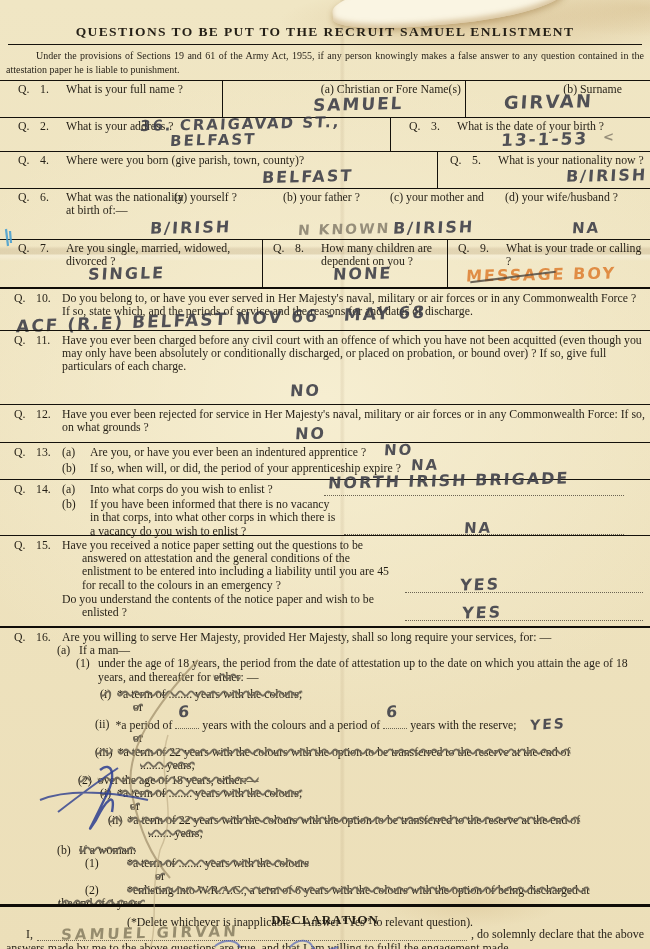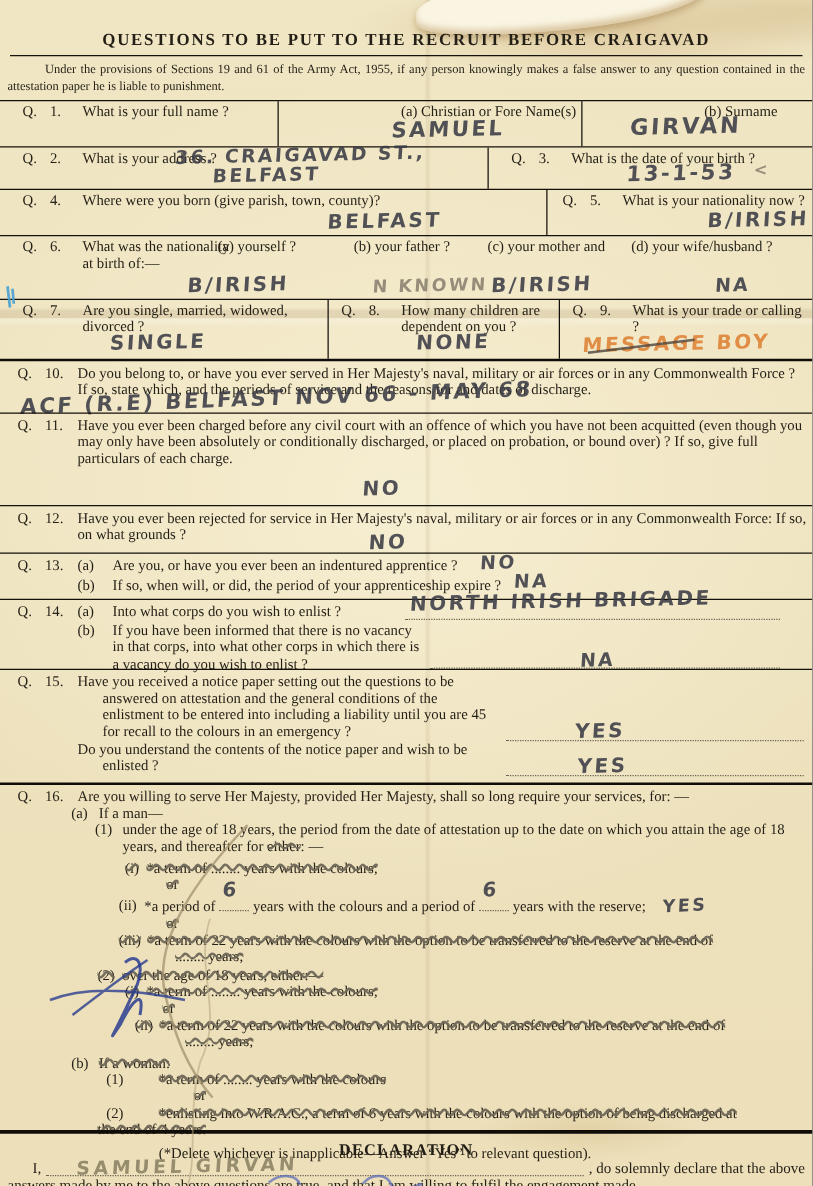--- a/index.html
+++ b/index.html
@@ -55,21 +55,21 @@
   .strike-mark{position:absolute;height:2px;background:#4a443c;transform:rotate(-7deg);opacity:.8;}
   svg.overlay{position:absolute;left:0;top:0;pointer-events:none;}
 </style>
 </head>
 <body>
 
 <div class="paper">
   <div class="tear"></div>
 
   <div class="content">
-    <div class="title">QUESTIONS TO BE PUT TO THE RECRUIT BEFORE CRAIGAVAD</div>
+    <div class="title">QUESTIONS TO BE PUT TO THE RECRUIT SAMUEL ENLISTMENT</div>
     <div class="title-rule"></div>
     <p class="intro">Under the provisions of Sections 19 and 61 of the Army Act, 1955, if any person knowingly makes a false answer to any question contained in the attestation paper he is liable to punishment.</p>
 
     <div class="tbl">
 
       <div class="trow" style="height:37px">
         <div class="cell qflex" style="width:222px">
           <span class="qq">Q.</span>
           <span class="qn">1.</span>
           <span class="qt">What is your full name ?</span>
@@ -307,21 +307,21 @@
         <span class="lab" style="width:42px">(1)</span>
         <span class="struck">*a term of ........ years with the colours</span>
       </div>
       <div class="q16line" style="padding-left:155px">
         <span class="struck">or</span>
       </div>
       <div class="q16line" style="padding-left:85px">
         <span class="lab" style="width:42px">(2)</span>
         <span class="struck" style="flex:1;padding-right:2px">*enlisting into W.R.A.C., a term of 6 years with the colours with the option of being discharged at</span>
       </div>
-      <div class="q16line" style="padding-left:78px">
+      <div class="q16line" style="padding-left:58px">
         <span class="struck">the end of 4 years.</span>
       </div>
       <div class="q16line" style="padding-left:127px;margin-top:6px">
         <span>(*Delete whichever is inapplicable—Answer “Yes” to relevant question).</span>
       </div>
     </div>
 
     <div class="qblock heavy" style="height:42px;border-top-width:3px">
       <div class="decl-head">DECLARATION</div>
       <div class="decl-line">

